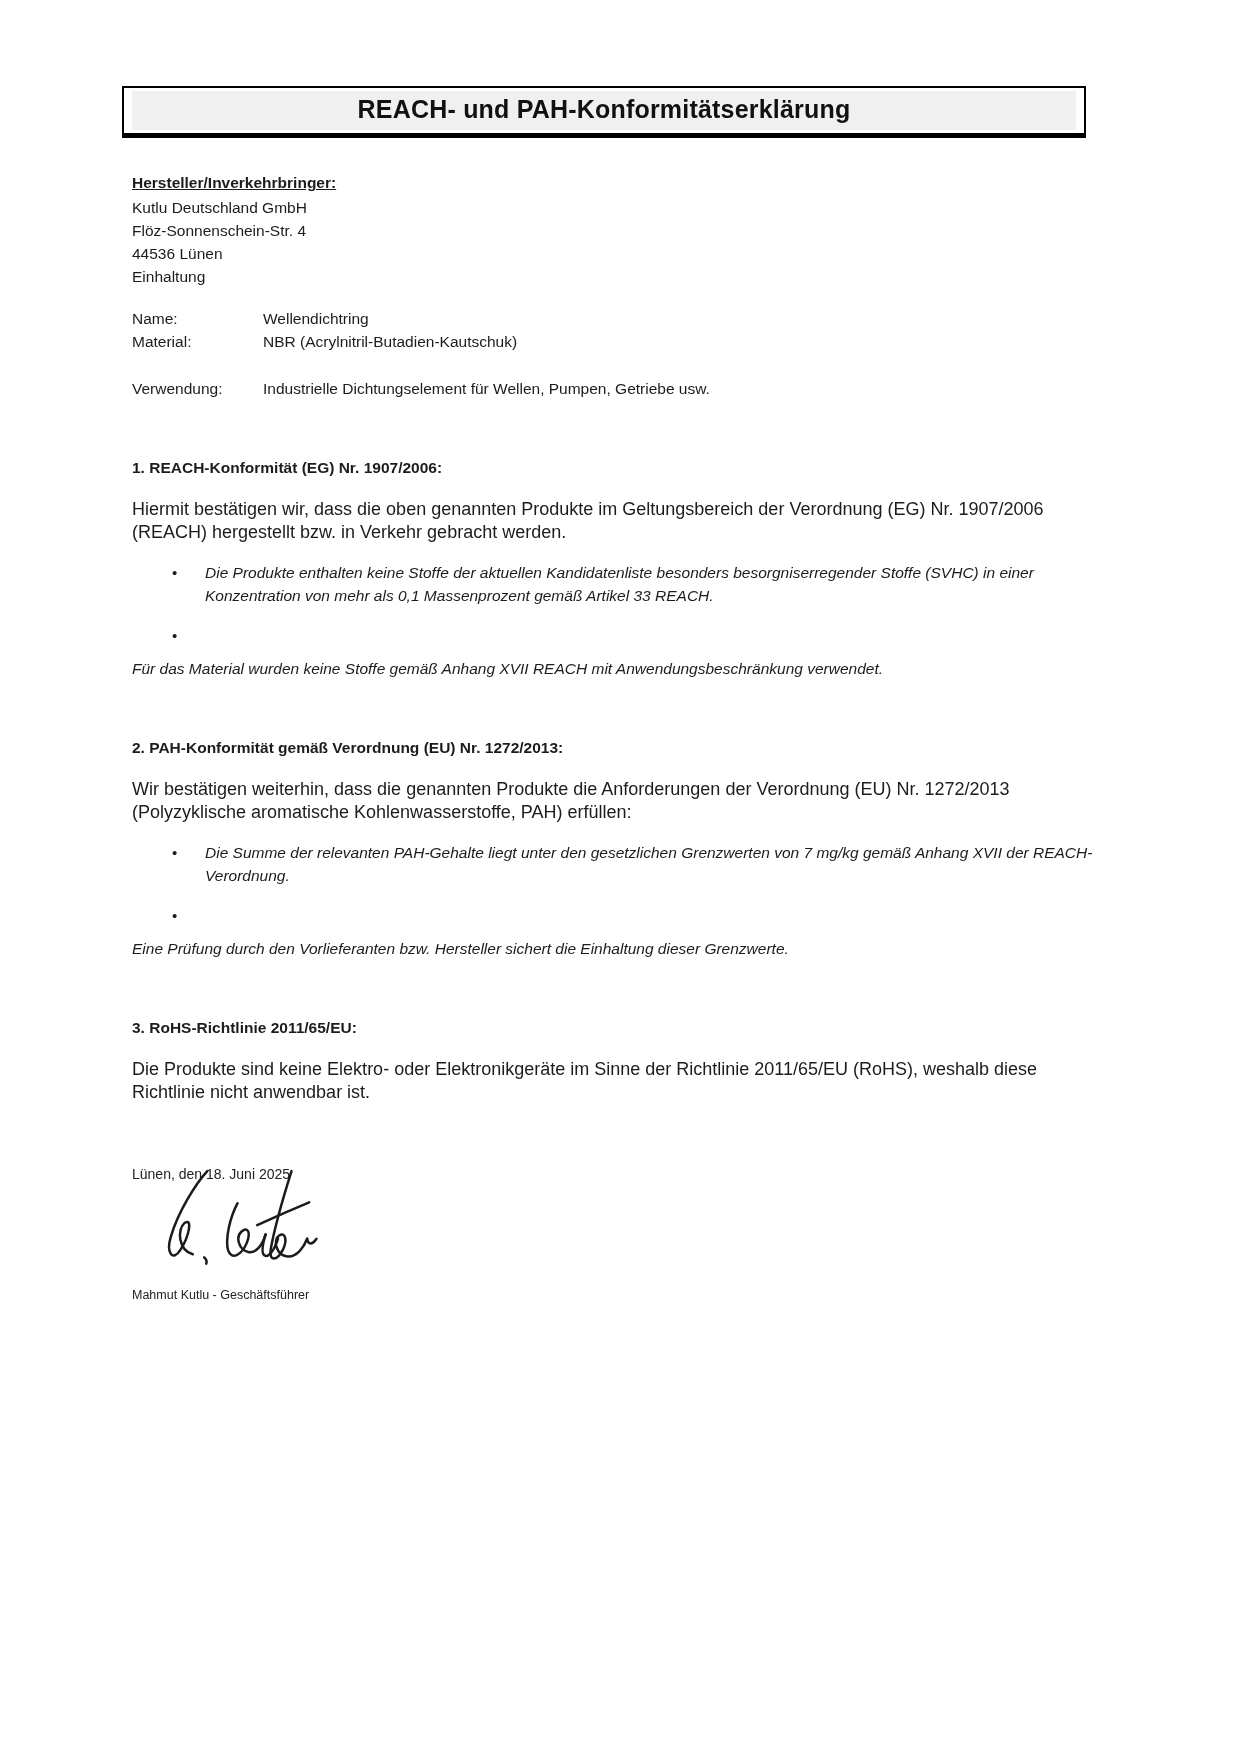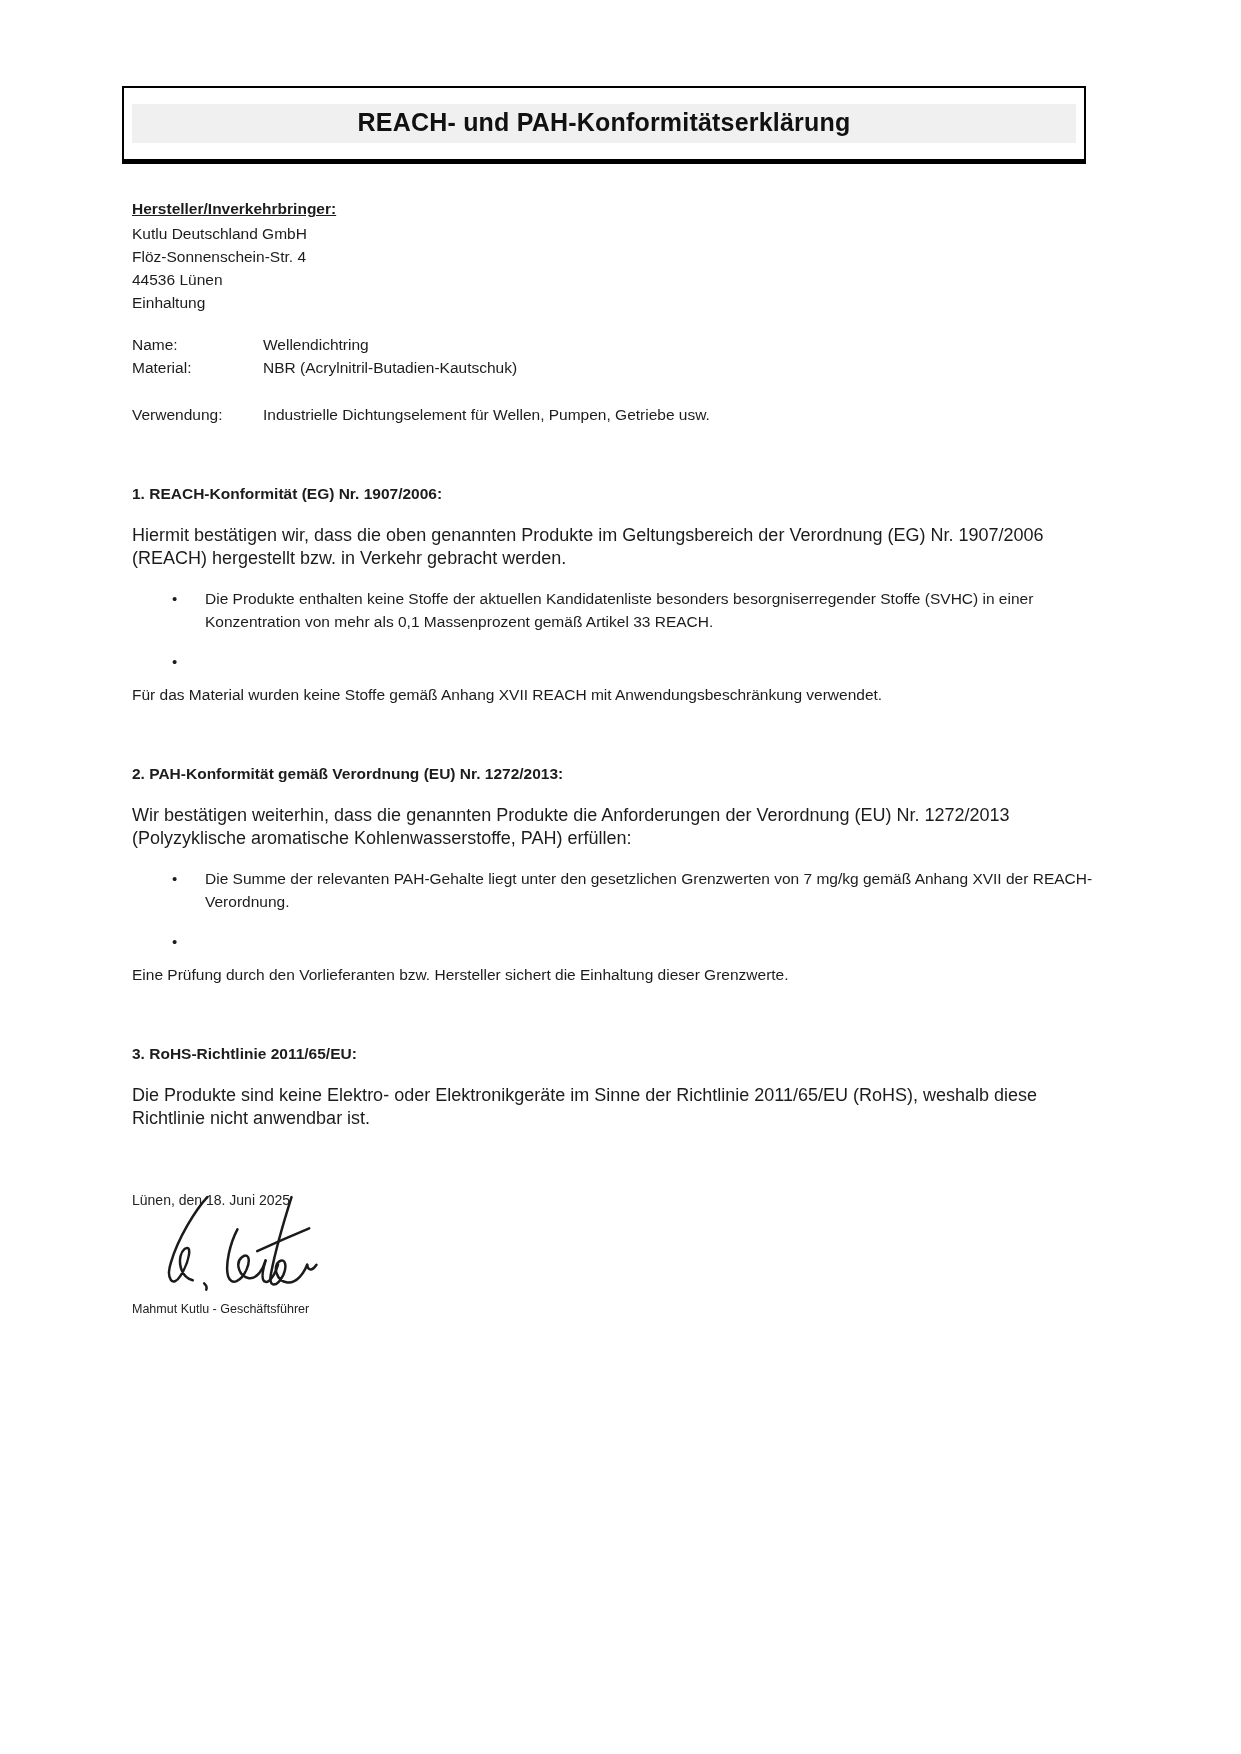--- a/index.html
+++ b/index.html
@@ -19,21 +19,21 @@
     padding: 86px 131px 0 132px;
   }
 
   
   .title-box {
     margin-left: -10px;
     width: 964px;
     border: 2px solid #000;
     border-bottom-width: 5px;
     background: #ffffff;
-    padding: 16px 8px;
+    padding: 3px 8px;
   }
   .title-inner {
     background: #f0f0f0;
     text-align: center;
     padding: 4px 0 6px 0;
   }
   .title-inner h1 {
     font-size: 25px;
     font-weight: bold;
     letter-spacing: 0.2px;
@@ -67,37 +67,37 @@
   ul.bullets { margin-top: 17px; list-style: none; }
   li.bullet {
     display: flex;
     margin-bottom: 17px;
     font-size: 15.5px;
     line-height: 23px;
   }
   li.bullet:last-child { margin-bottom: 0; flex-direction: column; }
   .b-marker { flex: 0 0 33px; margin-left: 40px; text-align: left; }
   .b-marker::before { content: "\2022"; font-size: 15px; }
-  .b-text { flex: 1; max-width: 905px; }
+  .b-text { flex: 1; max-width: 905px; font-style: italic; }
 
   
   .signature-block { margin-top: 62px; }
   .date-line { font-size: 14px; line-height: 16px; color: #222; }
   .signature-svg {
     display: block;
     margin: -14px 0 0 16px;
   }
   .signature-svg path {
     fill: none;
     stroke: #1b1b1b;
     stroke-width: 2.4;
     stroke-linecap: round;
     stroke-linejoin: round;
   }
-  .signer-name { font-size: 12.5px; line-height: 16px; margin-top: 3px; color: #222; }
+  .signer-name { font-size: 12.5px; line-height: 16px; margin-top: 15px; color: #222; }
 </style>
 </head>
 <body>
 
 <div class="page">
   <div class="content">
 
     <div class="title-box">
       <div class="title-inner">
         <h1>REACH- und PAH-Konformitätserklärung</h1>

